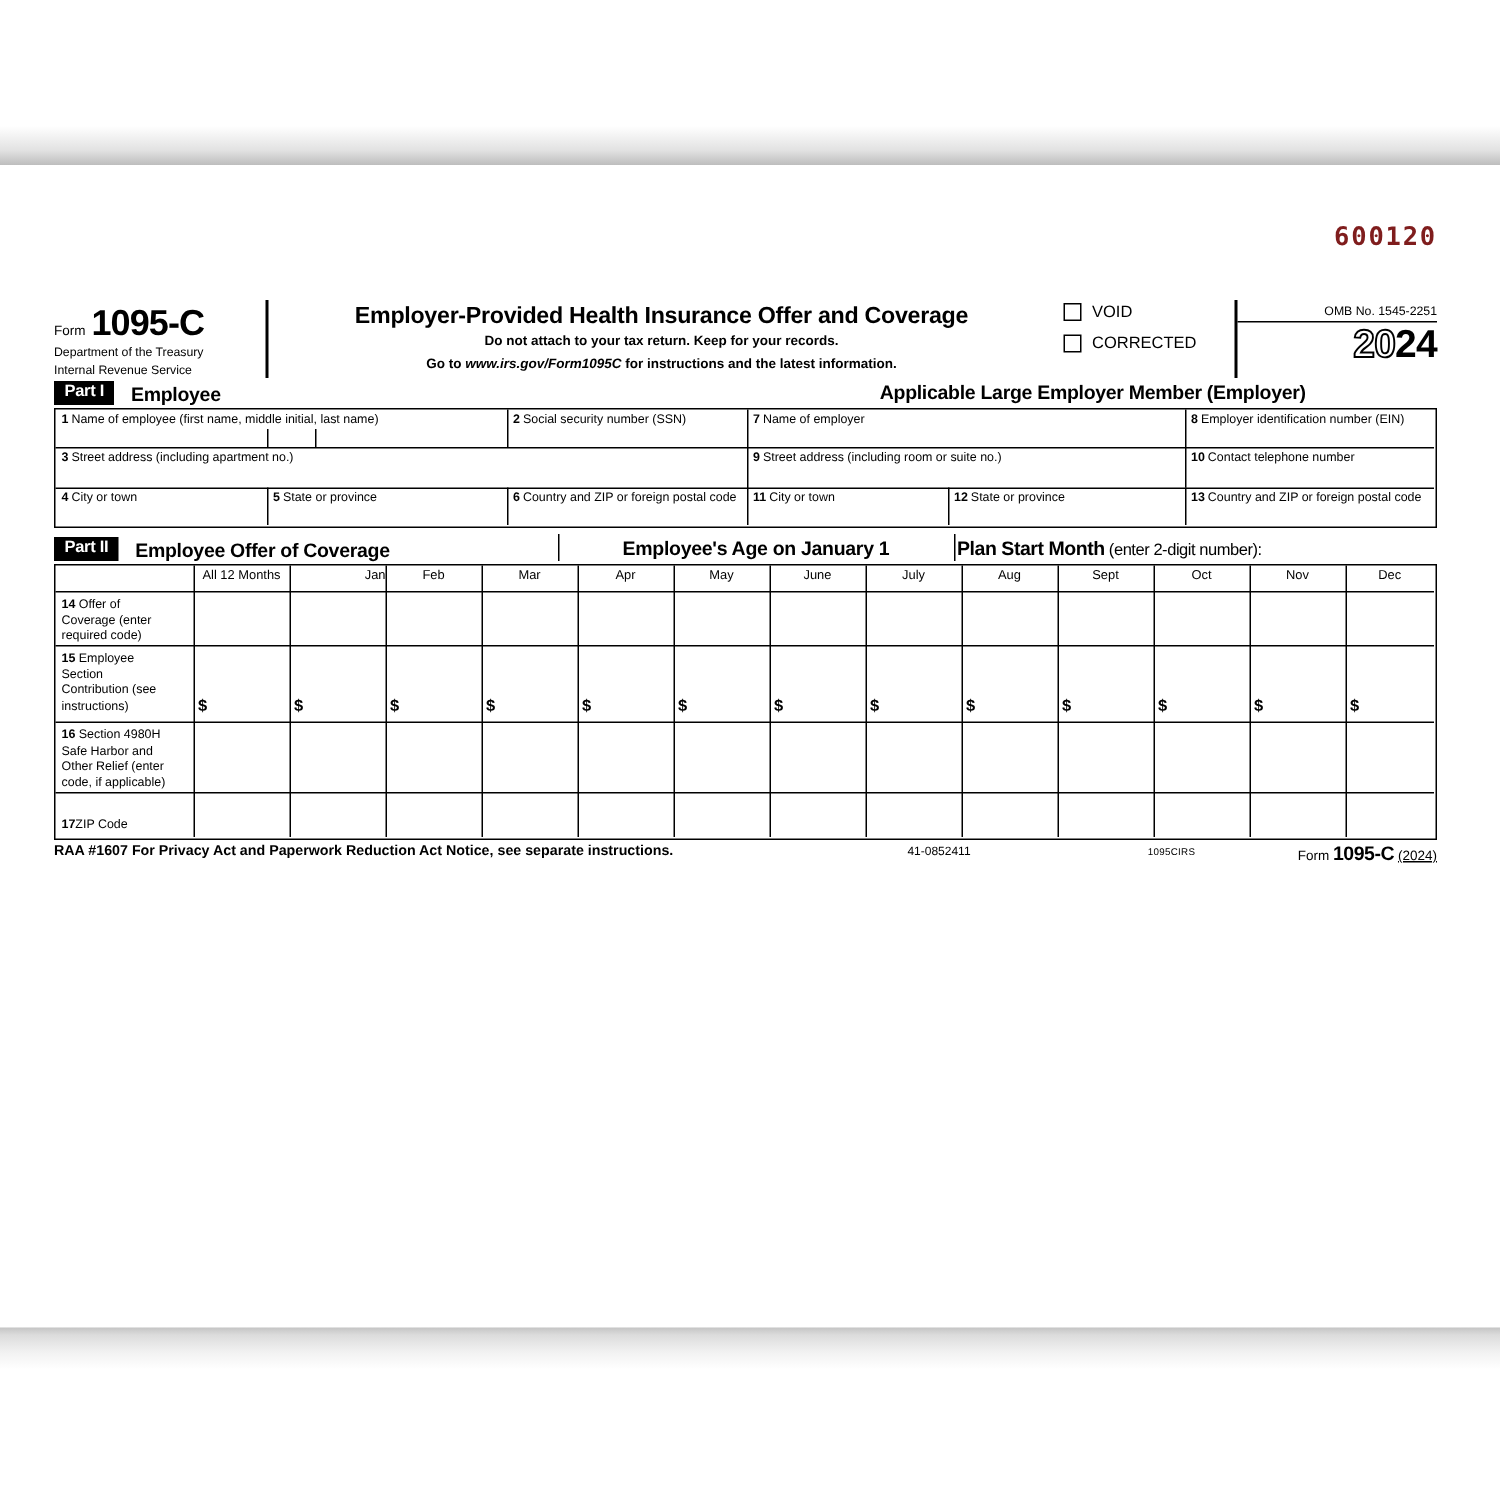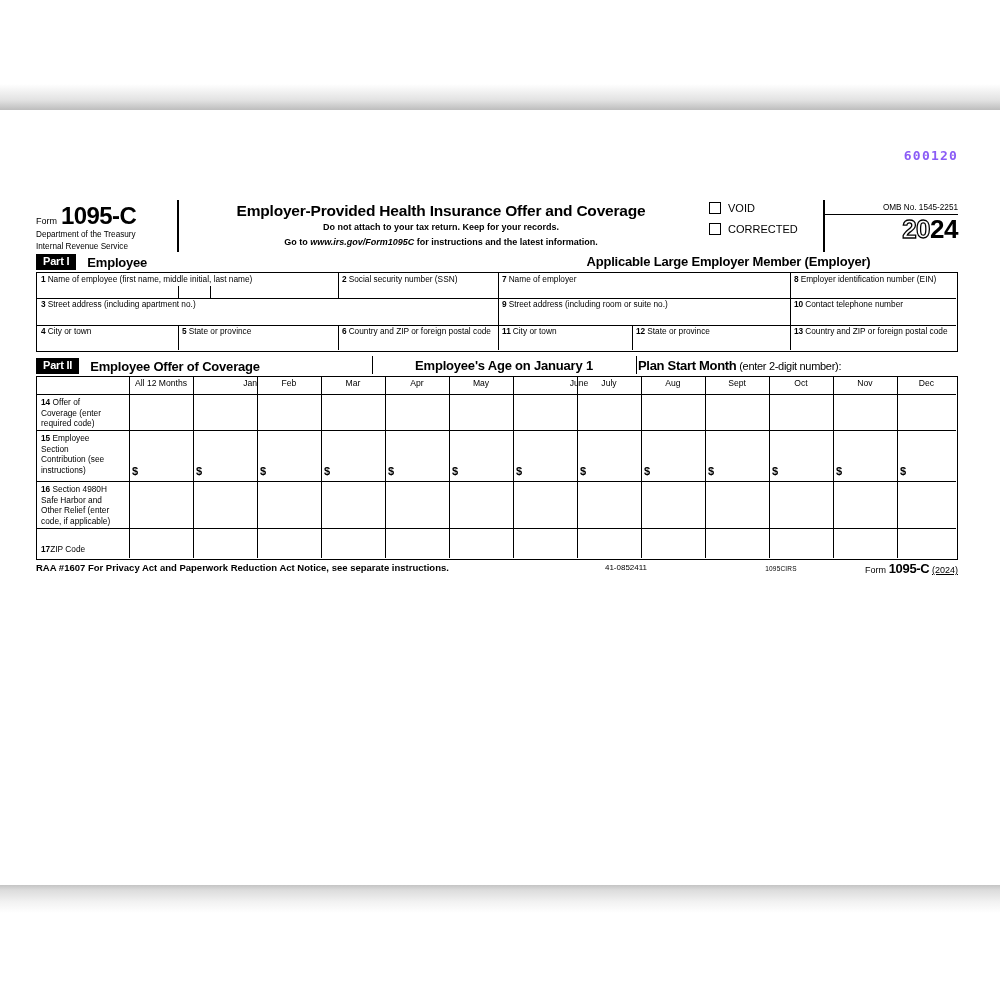--- a/index.html
+++ b/index.html
@@ -48,24 +48,24 @@
     top: 148px;
     width: 922px;
     color: #000;
   }
 
   .scanline {
     position: absolute;
     right: 0;
     top: 0;
     font-family: "DejaVu Sans Mono", "Liberation Mono", monospace;
-    font-size: 13px;
+    font-size: 17px;
     letter-spacing: 1.2px;
     font-weight: 700;
-    color: #8b5cf6;
+    color: #7f1d1d;
   }
 
   
   .header-row {
     position: absolute;
     left: 0;
     top: 52px;
     width: 922px;
     height: 52px;
     display: flex;
@@ -460,21 +460,21 @@
     <div class="vline" style="left:732px; top:0; height:181px;"></div>
     <div class="vline" style="left:796px; top:0; height:181px;"></div>
     <div class="vline" style="left:860px; top:0; height:181px;"></div>
 
     <div class="month-head" style="left:92px;  width:64px;">All 12 Months</div>
     <div class="month-head" style="left:156px; width:64px;text-align:right;">Jan</div>
     <div class="month-head" style="left:220px; width:64px;">Feb</div>
     <div class="month-head" style="left:284px; width:64px;">Mar</div>
     <div class="month-head" style="left:348px; width:64px;">Apr</div>
     <div class="month-head" style="left:412px; width:64px;">May</div>
-    <div class="month-head" style="left:476px; width:64px;padding-left:34px;">June</div>
+    <div class="month-head" style="left:476px; width:64px;">June</div>
     <div class="month-head" style="left:540px; width:64px;">July</div>
     <div class="month-head" style="left:604px; width:64px;">Aug</div>
     <div class="month-head" style="left:668px; width:64px;">Sept</div>
     <div class="month-head" style="left:732px; width:64px;">Oct</div>
     <div class="month-head" style="left:796px; width:64px;">Nov</div>
     <div class="month-head" style="left:860px; width:59px;">Dec</div>
 
     <div class="rowlabel" style="left:0; top:20px;">
       <b>14</b>
       <span>Offer of</span><br>

